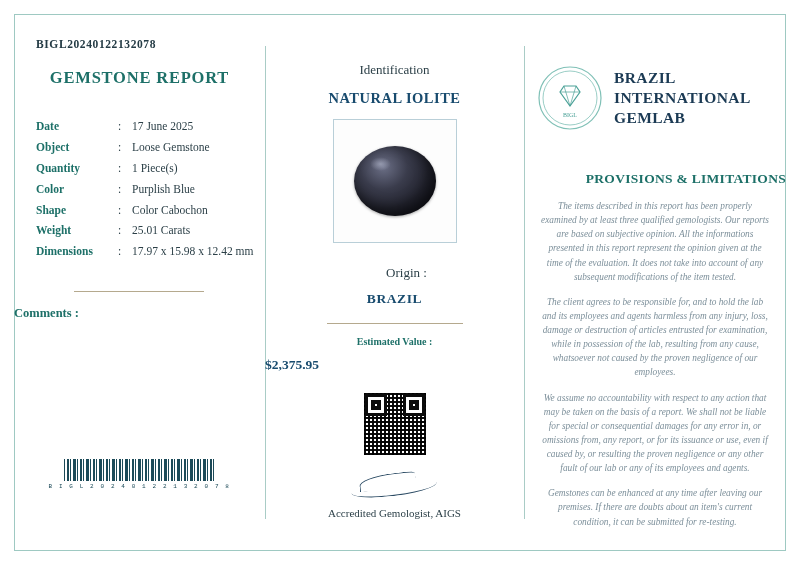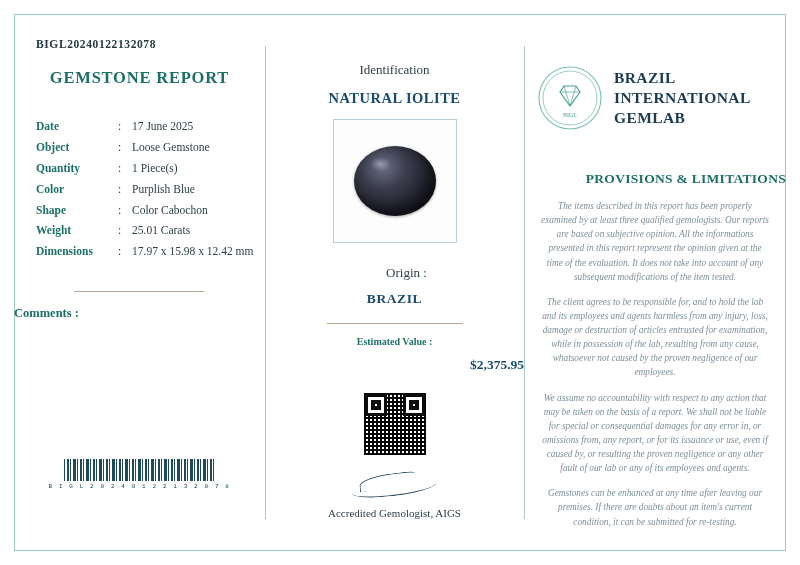--- a/index.html
+++ b/index.html
@@ -216,21 +216,21 @@
     border-top: 1px solid #b5a98e;
   }
   .value-label {
     text-align: center;
     color: #1d7068;
     font-weight: bold;
     font-size: 10px;
     margin-top: 12px;
   }
   .value-amount {
-    text-align: right;
+    text-align: left;
     color: #184b6e;
     font-weight: bold;
     font-size: 13.5px;
     margin-top: 10px;
   }
   .qr {
     margin: 18px auto 0;
     width: 62px;
     height: 62px;
     background-color: #ffffff;

